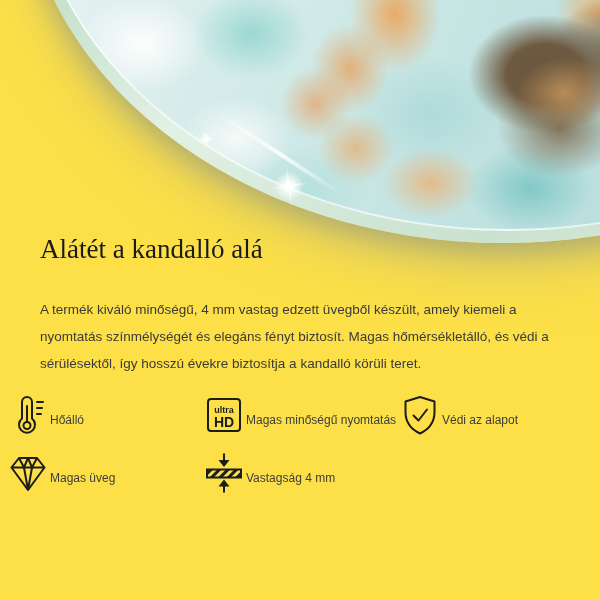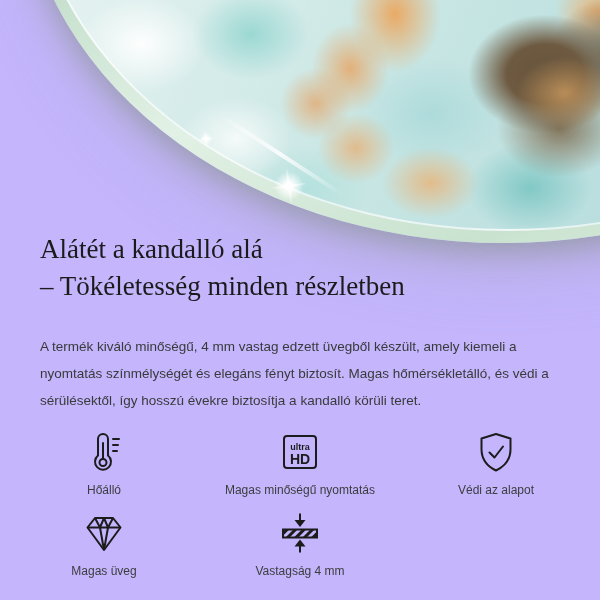--- a/index.html
+++ b/index.html
@@ -1,18 +1,18 @@
 <!DOCTYPE html>
 <html><head>
 <meta charset="utf-8">
 <style>
   html,body { margin:0; padding:0; background:#ffffff; }
   .page {
     position:relative; width:600px; height:600px; overflow:hidden;
-    background:#c4b5fd; font-family:"Liberation Sans", sans-serif; color:#1c1c1c;
+    background:#fde047; font-family:"Liberation Sans", sans-serif; color:#1c1c1c;
   }
 
   
   .hero { position:absolute; top:0; left:0; width:600px; height:250px; z-index:1; }
 
   .glass-edge {
     position:absolute; left:21px; top:-521px; width:964px; height:764px;
     border-radius:50%;
     background:linear-gradient(158deg, #2f6b4a 6%, #6fa882 16%, #b9d8c2 38%, #e2f1e5 62%, #c9e2cf 82%, #eaf4ec 100%);
     box-shadow:0 10px 26px rgba(128,140,136,.5), 0 30px 60px rgba(150,160,156,.28);
@@ -75,21 +75,21 @@
   .description {
     margin:28px 0 0 0; max-width:512px;
     font-size:13.5px; line-height:27px; color:#3a3a3a;
   }
 
   
   .features {
     position:relative; z-index:2; margin-top:16px; padding:0 6px;
     display:grid; grid-template-columns:repeat(3, 1fr); row-gap:14px;
   }
-  .feature { display:flex; flex-direction:column; align-items:center; }
+  .feature { display:flex; flex-direction:row; align-items:center; }
   .feature svg { width:44px; height:44px; display:block; }
   .feature-label { margin-top:9px; font-size:12px; color:#3d3d3d; text-align:center; }
   .ico { stroke:#1c1c1c; fill:none; stroke-width:2; }
   .ico-fill { fill:#1c1c1c; stroke:none; }
   .hd-text { fill:#1c1c1c; font-family:"Liberation Sans", sans-serif; }
 </style>
 </head>
 <body>
 
 <div class="page">
@@ -102,21 +102,20 @@
         <div class="sparkle-core"></div>
       </div>
     <div class="sparkle sparkle-small">
         <div class="sparkle-core"></div>
       </div>
   </div>
 
   <div class="content">
     <h1 class="title">
       <span>Alátét a kandalló alá</span>
-      <span>– Tökéletesség minden részletben</span>
     </h1>
     <p class="description">A termék kiváló minőségű, 4 mm vastag edzett üvegből készült, amely kiemeli a nyomtatás színmélységét és elegáns fényt biztosít. Magas hőmérsékletálló, és védi a sérülésektől, így hosszú évekre biztosítja a kandalló körüli teret.</p>
   </div>
 
   <div class="features">
 
     <div class="feature">
       <svg viewBox="0 0 44 44">
         <path class="ico" d="M16 25.5 V9 a5 5 0 0 1 10 0 v16.5 a8 8 0 1 1 -10 0 Z" stroke-linejoin="round"></path>
         <circle class="ico" cx="21" cy="32.5" r="3.5"></circle>

